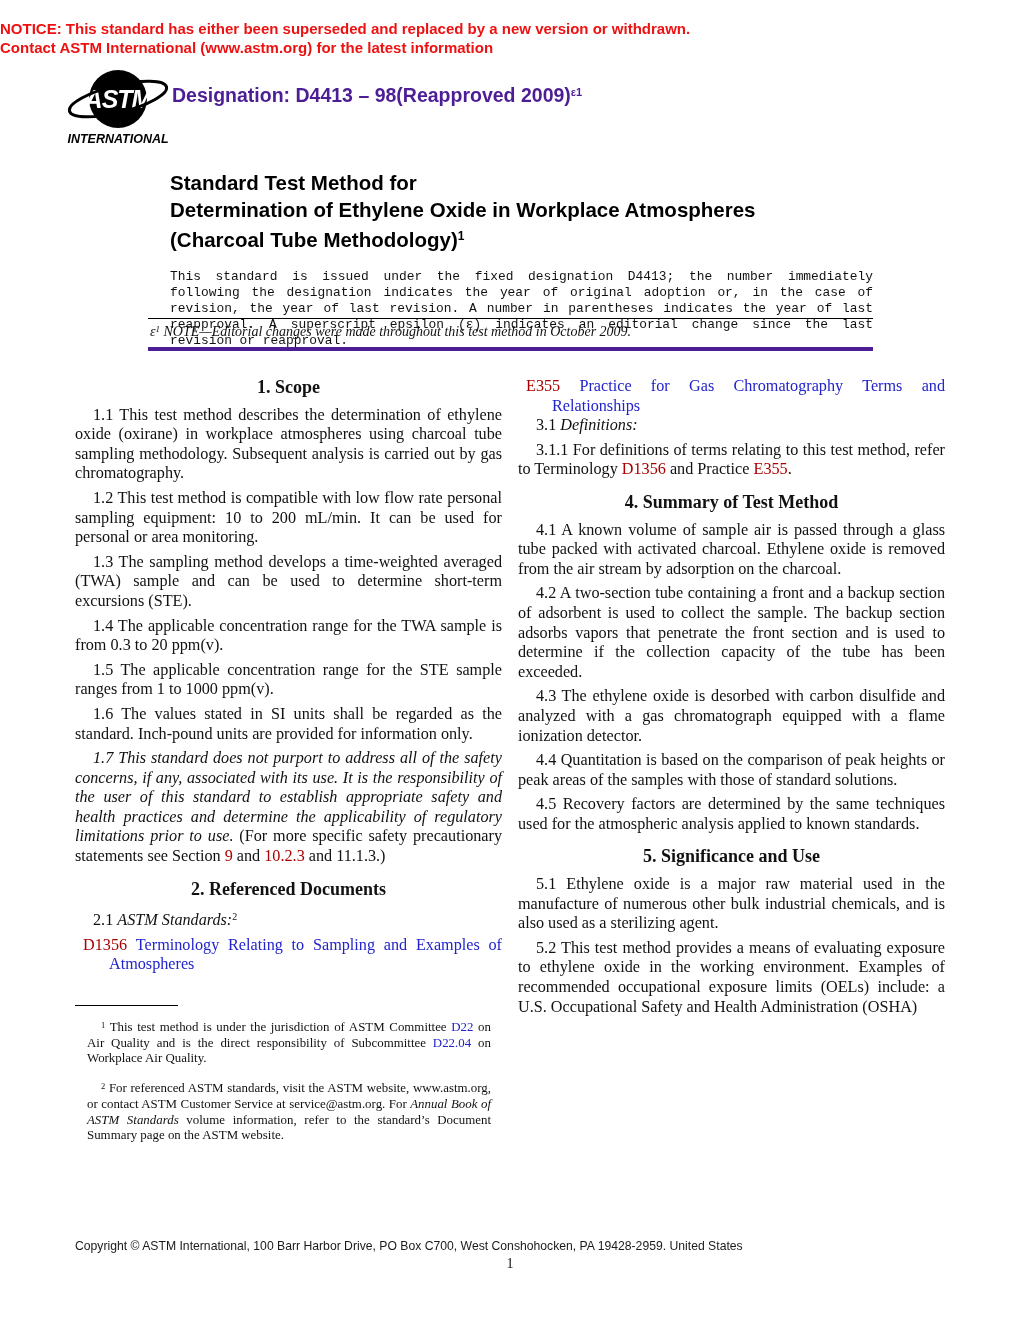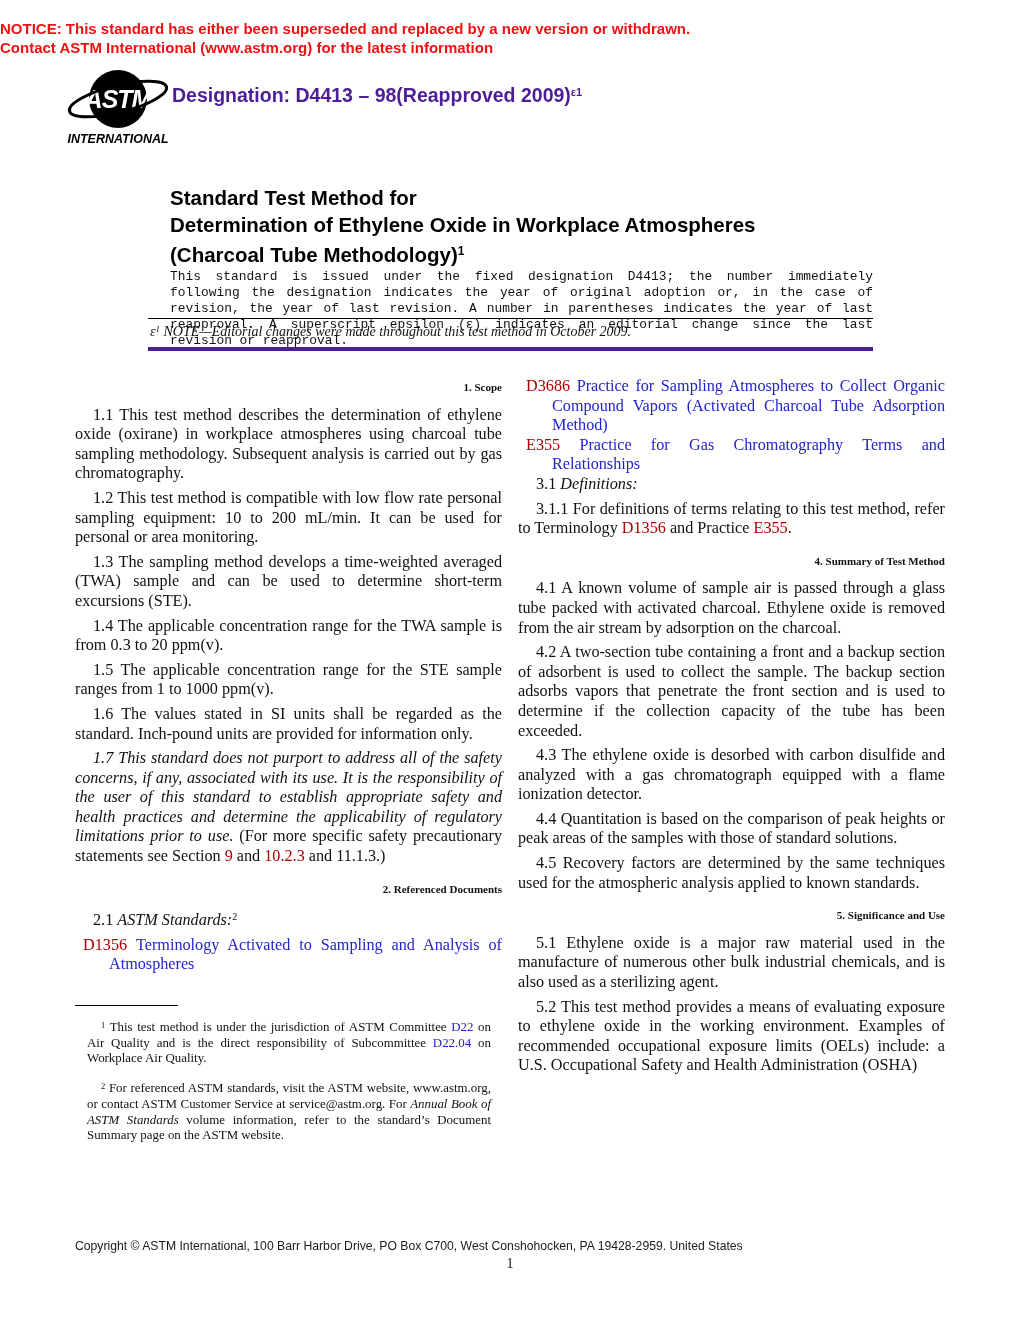--- a/index.html
+++ b/index.html
@@ -33,21 +33,21 @@
   .designation{
     top:84px;left:172px;
     font-family:"Liberation Sans", sans-serif;
     font-weight:bold;font-size:19.5px;color:#4c1d95;
   }
   .designation sup{font-size:11px;vertical-align:6px;}
   
   .title{
     top:170px;left:170px;width:720px;
     font-family:"Liberation Sans", sans-serif;
-    font-weight:bold;font-size:20.5px;line-height:26.5px;color:#000;margin-top:15px;
+    font-weight:bold;font-size:20.5px;line-height:26.5px;color:#000;
   }
   .title sup{font-size:12px;vertical-align:7px;}
   
   .issuance{
     top:269px;left:170px;width:703px;
     font-size:12.9px;line-height:15.9px;
     text-align:justify;
     font-family:Liberation Mono, monospace;
   }
   
@@ -58,22 +58,22 @@
     font-size:14px;
     font-style:italic;
   }
   .note-strip sup{font-size:9px;vertical-align:4px;}
   
   .col{top:377px;width:427px;font-size:16.2px;line-height:19.6px;text-align:justify;}
   .col-left{left:75px;}
   .col-right{left:518px;}
   h2.sec{
     font-family:"Liberation Serif", serif;
-    font-size:11px;font-weight:bold;
-    margin:13px 0 8px 0;text-align:right;
+    font-size:18px;font-weight:bold;
+    margin:13px 0 8px 0;text-align:center;
   }
   h2.sec.first{margin-top:1px;}
   .p{text-indent:18px;margin:0 0 5px 0;}
   .it{font-style:italic;}
   .link-red{color:var(--red);}
   .link-blue{color:var(--blue);}
   .ref{padding-left:34px;text-indent:-26px;margin:0;}
   .p sup,.ref sup{font-size:10px;vertical-align:5px;}
   
   .footnotes{
@@ -129,27 +129,26 @@
   <p class="p">1.1 This test method describes the determination of ethylene oxide (oxirane) in workplace atmospheres using charcoal tube sampling methodology. Subsequent analysis is carried out by gas chromatography.</p>
   <p class="p">1.2 This test method is compatible with low flow rate personal sampling equipment: 10 to 200 mL/min. It can be used for personal or area monitoring.</p>
   <p class="p">1.3 The sampling method develops a time-weighted averaged (TWA) sample and can be used to determine short-term excursions (STE).</p>
   <p class="p">1.4 The applicable concentration range for the TWA sample is from 0.3 to 20 ppm(v).</p>
   <p class="p">1.5 The applicable concentration range for the STE sample ranges from 1 to 1000 ppm(v).</p>
   <p class="p">1.6 The values stated in SI units shall be regarded as the standard. Inch-pound units are provided for information only.</p>
   <p class="p"><span class="it">1.7 This standard does not purport to address all of the safety concerns, if any, associated with its use. It is the responsibility of the user of this standard to establish appropriate safety and health practices and determine the applicability of regulatory limitations prior to use.</span><span> (For more specific safety precautionary statements see Section </span><span class="link-red">9</span><span> and </span><span class="link-red">10.2.3</span><span> and 11.1.3.)</span></p>
 
   <h2 class="sec">2. Referenced Documents</h2>
   <p class="p"><span>2.1 </span><span class="it">ASTM Standards:</span><sup>2</sup></p>
-  <p class="ref"><span class="link-red">D1356</span>&nbsp;<span class="link-blue">Terminology Activated to Sampling and Analysis of Atmospheres</span></p>
+  <p class="ref"><span class="link-red">D1356</span>&nbsp;<span class="link-blue">Terminology Relating to Sampling and Examples of Atmospheres</span></p>
 
 </div>
 
 <div class="abs col col-right">
 
-  <p class="ref"><span class="link-red">D3686</span>&nbsp;<span class="link-blue">Practice for Sampling Atmospheres to Collect Organic Compound Vapors (Activated Charcoal Tube Adsorption Method)</span></p>
   <p class="ref"><span class="link-red">E355</span>&nbsp;<span class="link-blue">Practice for Gas Chromatography Terms and Relationships</span></p>
 
   <p class="p"><span>3.1 </span><span class="it">Definitions:</span></p>
   <p class="p"><span>3.1.1 For definitions of terms relating to this test method, refer to Terminology </span><span class="link-red">D1356</span><span> and Practice </span><span class="link-red">E355</span><span>.</span></p>
 
   <h2 class="sec">4. Summary of Test Method</h2>
   <p class="p">4.1 A known volume of sample air is passed through a glass tube packed with activated charcoal. Ethylene oxide is removed from the air stream by adsorption on the charcoal.</p>
   <p class="p">4.2 A two-section tube containing a front and a backup section of adsorbent is used to collect the sample. The backup section adsorbs vapors that penetrate the front section and is used to determine if the collection capacity of the tube has been exceeded.</p>
   <p class="p">4.3 The ethylene oxide is desorbed with carbon disulfide and analyzed with a gas chromatograph equipped with a flame ionization detector.</p>
   <p class="p">4.4 Quantitation is based on the comparison of peak heights or peak areas of the samples with those of standard solutions.</p>

